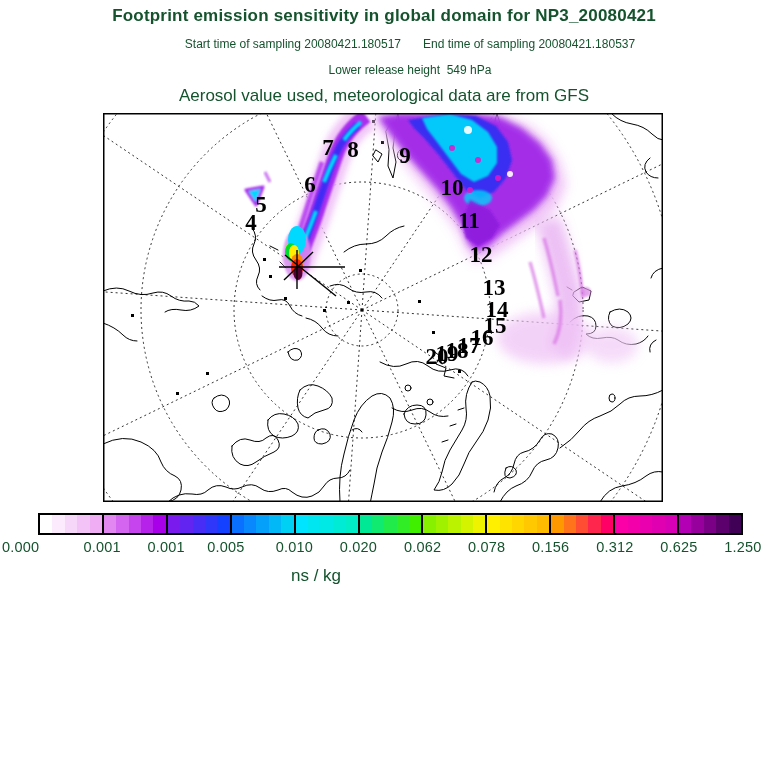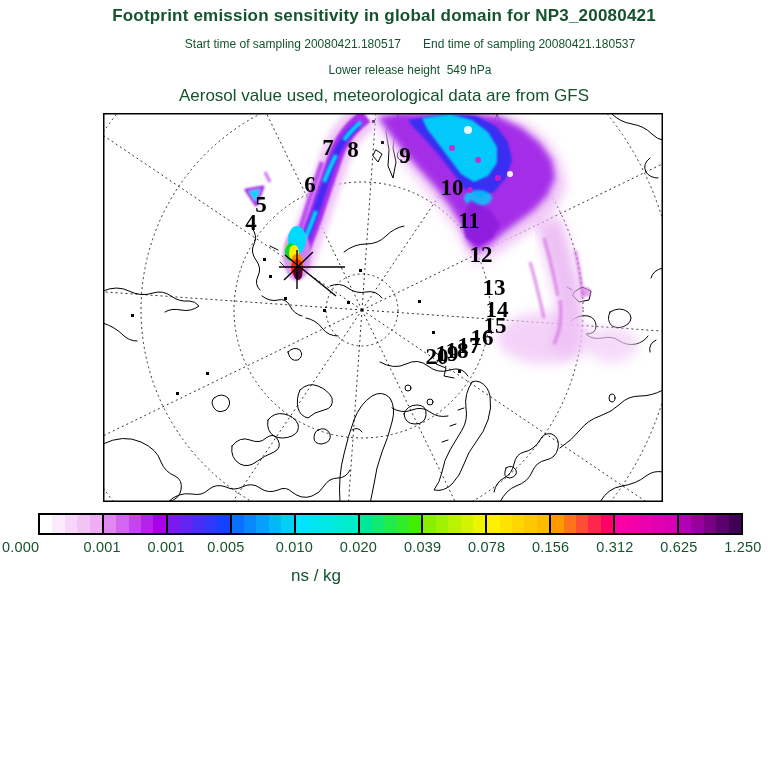--- a/index.html
+++ b/index.html
@@ -289,21 +289,21 @@
         <div class="cb-cell" style="background: rgb(63, 0, 85);"></div>
       </div>
     </div>
   <div id="cb-ticks">
       <span class="cb-tick first" style="left: 21px;">0.000</span>
       <span class="cb-tick" style="left: 102.091px;">0.001</span>
       <span class="cb-tick" style="left: 166.182px;">0.001</span>
       <span class="cb-tick" style="left: 226px;">0.005</span>
       <span class="cb-tick" style="left: 294.364px;">0.010</span>
       <span class="cb-tick" style="left: 358.455px;">0.020</span>
-      <span class="cb-tick" style="left: 422.545px;">0.039</span>
+      <span class="cb-tick" style="left: 422.545px;">0.062</span>
       <span class="cb-tick" style="left: 486.636px;">0.078</span>
       <span class="cb-tick" style="left: 550.727px;">0.156</span>
       <span class="cb-tick" style="left: 614.818px;">0.312</span>
       <span class="cb-tick" style="left: 678.909px;">0.625</span>
       <span class="cb-tick" style="left: 743px;">1.250</span>
     </div>
   <div id="units-label">ns / kg</div>
 
 </div>
 

